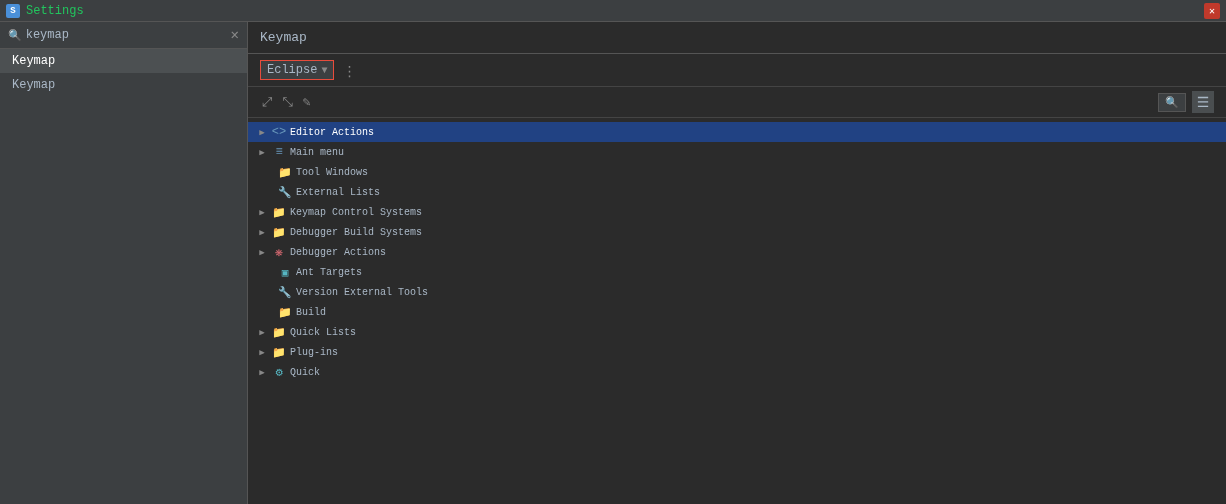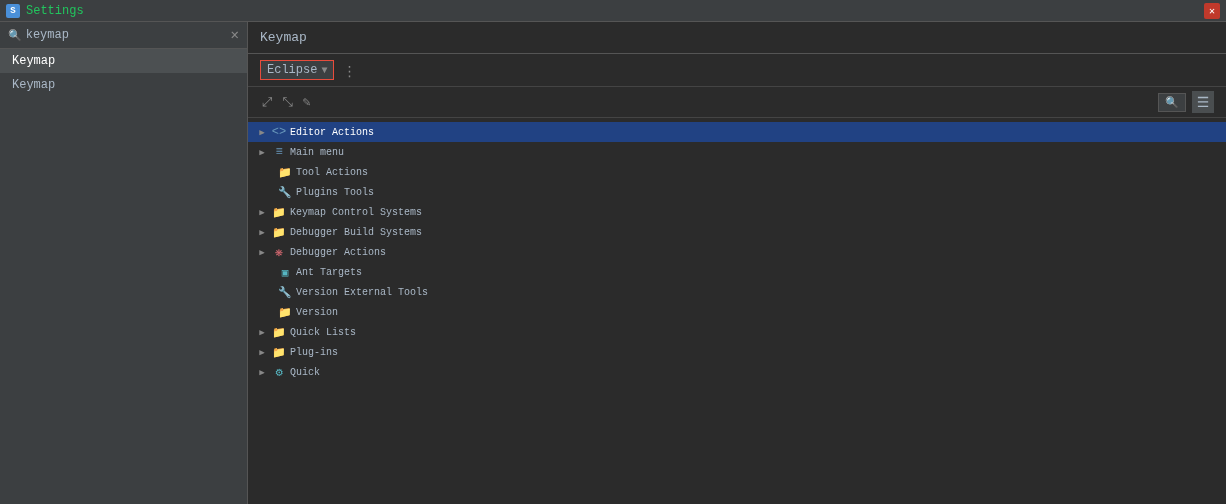--- a/index.html
+++ b/index.html
@@ -312,26 +312,26 @@
       </div>
 
       <div class="tree-item">
         <div class="tree-arrow">▶</div>
         <div class="tree-icon icon-folder">≡</div>
         <span class="tree-label">Main menu</span>
       </div>
 
       <div class="tree-item" style="padding-left: 30px;">
         <div class="tree-icon icon-folder-blue" style="font-size:11px;">📁</div>
-        <span class="tree-label">Tool Actions</span>
+        <span class="tree-label">Tool Windows</span>
       </div>
 
       <div class="tree-item" style="padding-left: 30px;">
         <div class="tree-icon icon-tool" style="font-size:11px;">🔧</div>
-        <span class="tree-label">Plugins Tools</span>
+        <span class="tree-label">External Lists</span>
       </div>
 
       <div class="tree-item">
         <div class="tree-arrow">▶</div>
         <div class="tree-icon icon-folder-blue" style="font-size:11px;">📁</div>
         <span class="tree-label">Keymap Control Systems</span>
       </div>
 
       <div class="tree-item">
         <div class="tree-arrow">▶</div>
@@ -350,21 +350,21 @@
         <span class="tree-label">Ant Targets</span>
       </div>
 
       <div class="tree-item" style="padding-left: 30px;">
         <div class="tree-icon icon-tool" style="font-size:11px;">🔧</div>
         <span class="tree-label">Version External Tools</span>
       </div>
 
       <div class="tree-item" style="padding-left: 30px;">
         <div class="tree-icon icon-folder-blue" style="font-size:11px;">📁</div>
-        <span class="tree-label">Version</span>
+        <span class="tree-label">Build</span>
       </div>
 
       <div class="tree-item">
         <div class="tree-arrow">▶</div>
         <div class="tree-icon icon-folder-blue" style="font-size:11px;">📁</div>
         <span class="tree-label">Quick Lists</span>
       </div>
 
       <div class="tree-item">
         <div class="tree-arrow">▶</div>

